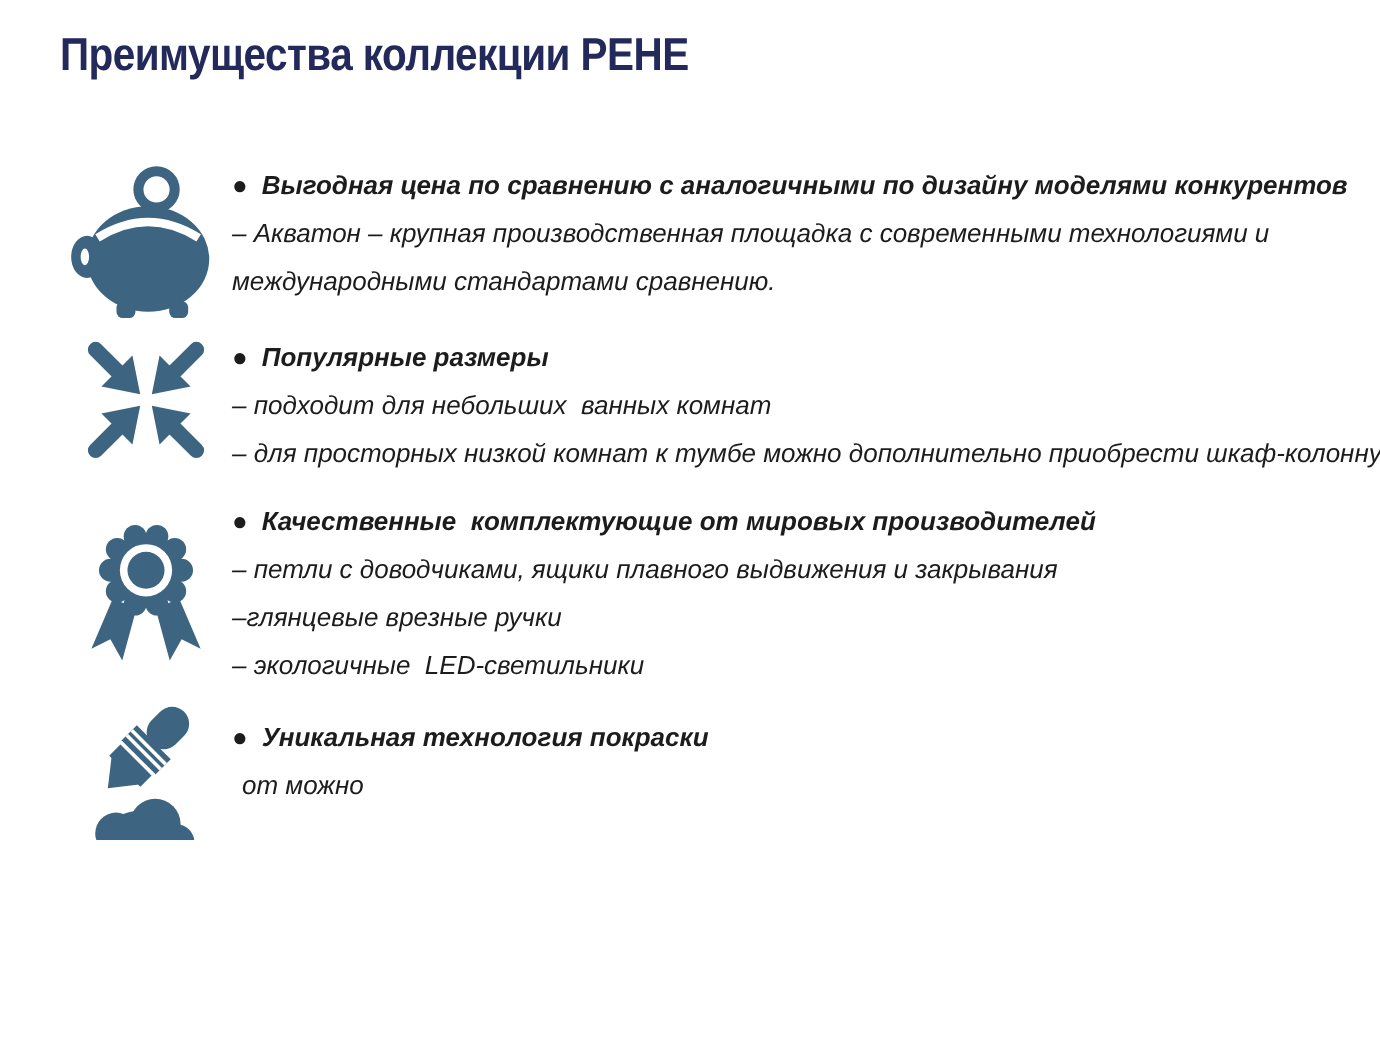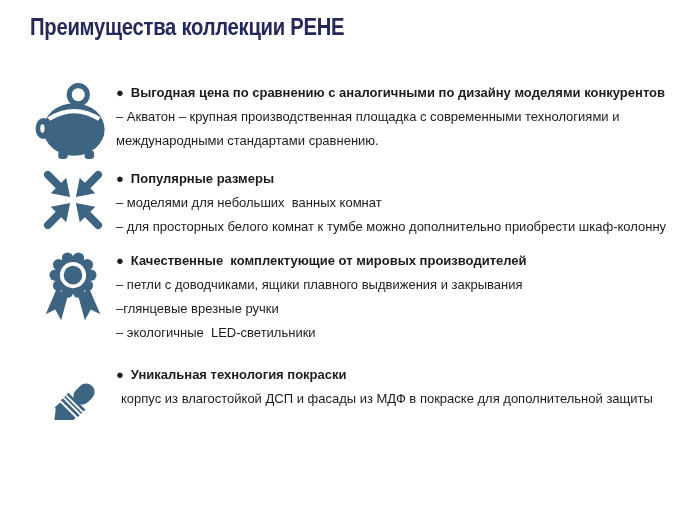--- a/index.html
+++ b/index.html
@@ -19,27 +19,27 @@
     font-weight: 700;
     letter-spacing: -0.3px;
     color: var(--title-color, #23295a);
     transform: scaleX(0.88);
     transform-origin: left center;
     white-space: pre;
   }
   .row { display: flex; }
   .row-1 { margin-bottom: 8px; }
   .row-2 { margin-bottom: 10px; }
-  .row-3 { margin-bottom: 18px; }
+  .row-3 { margin-bottom: 0; align-items: center; }
   .row-4 { margin-bottom: 4px; align-items: flex-end; }
   .icon-col {
     width: 86px; flex: 0 0 86px;
     display: flex; justify-content: center; align-items: flex-start;
   }
-  .text-col { flex: 1; min-width: 0; }
+  .text-col { flex: 1; min-width: 0; font-style: italic; }
   .text-col p {
     margin: 0;
     font-size: 13px;
     line-height: 24px;
     white-space: pre;
   }
   .heading { font-weight: 700; }
   .bullet { margin-right: 7px; }
   .indent { padding-left: 5px; }
   .justify {
@@ -86,22 +86,22 @@
           <path d="M6 6 L19 19" stroke="#3d6480" stroke-width="8" stroke-linecap="round" fill="none"></path>
           <polygon points="29,29 9,25 25,9"></polygon>
         </g>
         <use href="#ca" transform="translate(64 0) scale(-1 1)"></use>
         <use href="#ca" transform="translate(0 64) scale(1 -1)"></use>
         <use href="#ca" transform="translate(64 64) scale(-1 -1)"></use>
       </svg>
     </div>
     <div class="text-col">
       <p class="heading"><span class="bullet">●</span><span>Популярные размеры</span></p>
-      <p class="line">– моделями для небольших  ванных комнат</p>
-      <p class="line">– для просторных белого комнат к тумбе можно дополнительно приобрести шкаф-колонну</p>
+      <p class="line">– подходит для небольших  ванных комнат</p>
+      <p class="line">– для просторных низкой комнат к тумбе можно дополнительно приобрести шкаф-колонну</p>
     </div>
   </div>
 
   <div class="row row-3">
     <div class="icon-col">
       <svg class="ic" width="60" height="76" viewBox="0 0 50 64">
         <polygon points="11,34 21,38 15,60 10,51 2,55"></polygon>
         <polygon points="39,34 29,38 35,60 40,51 48,55"></polygon>
         <g>
           <circle cx="40" cy="22" r="4.8"></circle>
@@ -137,21 +137,20 @@
           <rect x="24.5" y="18" width="11" height="24"></rect>
           <rect x="23" y="18" width="1.8" height="24" fill="#fff"></rect>
           <rect x="27.5" y="18" width="1.8" height="24" fill="#fff"></rect>
           <rect x="31" y="18" width="1.8" height="24" fill="#fff"></rect>
           <rect x="34" y="21.5" width="23" height="17" rx="8.5"></rect>
         </g>
       </svg>
     </div>
     <div class="text-col">
       <p class="heading"><span class="bullet">●</span><span>Уникальная технология покраски</span></p>
-      <p class="line indent">корпус из влагостойкой ДСП и фасады из МДФ в покраске для дополнительной защиты</p>
       <p class="line indent">от можно</p>
     </div>
   </div>
 
   <div class="row row-5">
     <div class="icon-col">
       <svg class="ic ic-tree" width="60" height="70" viewBox="0 0 52 60">
         <ellipse cx="25" cy="17" rx="18" ry="12"></ellipse>
         <circle cx="13" cy="15" r="9"></circle>
         <circle cx="30" cy="11" r="11"></circle>

